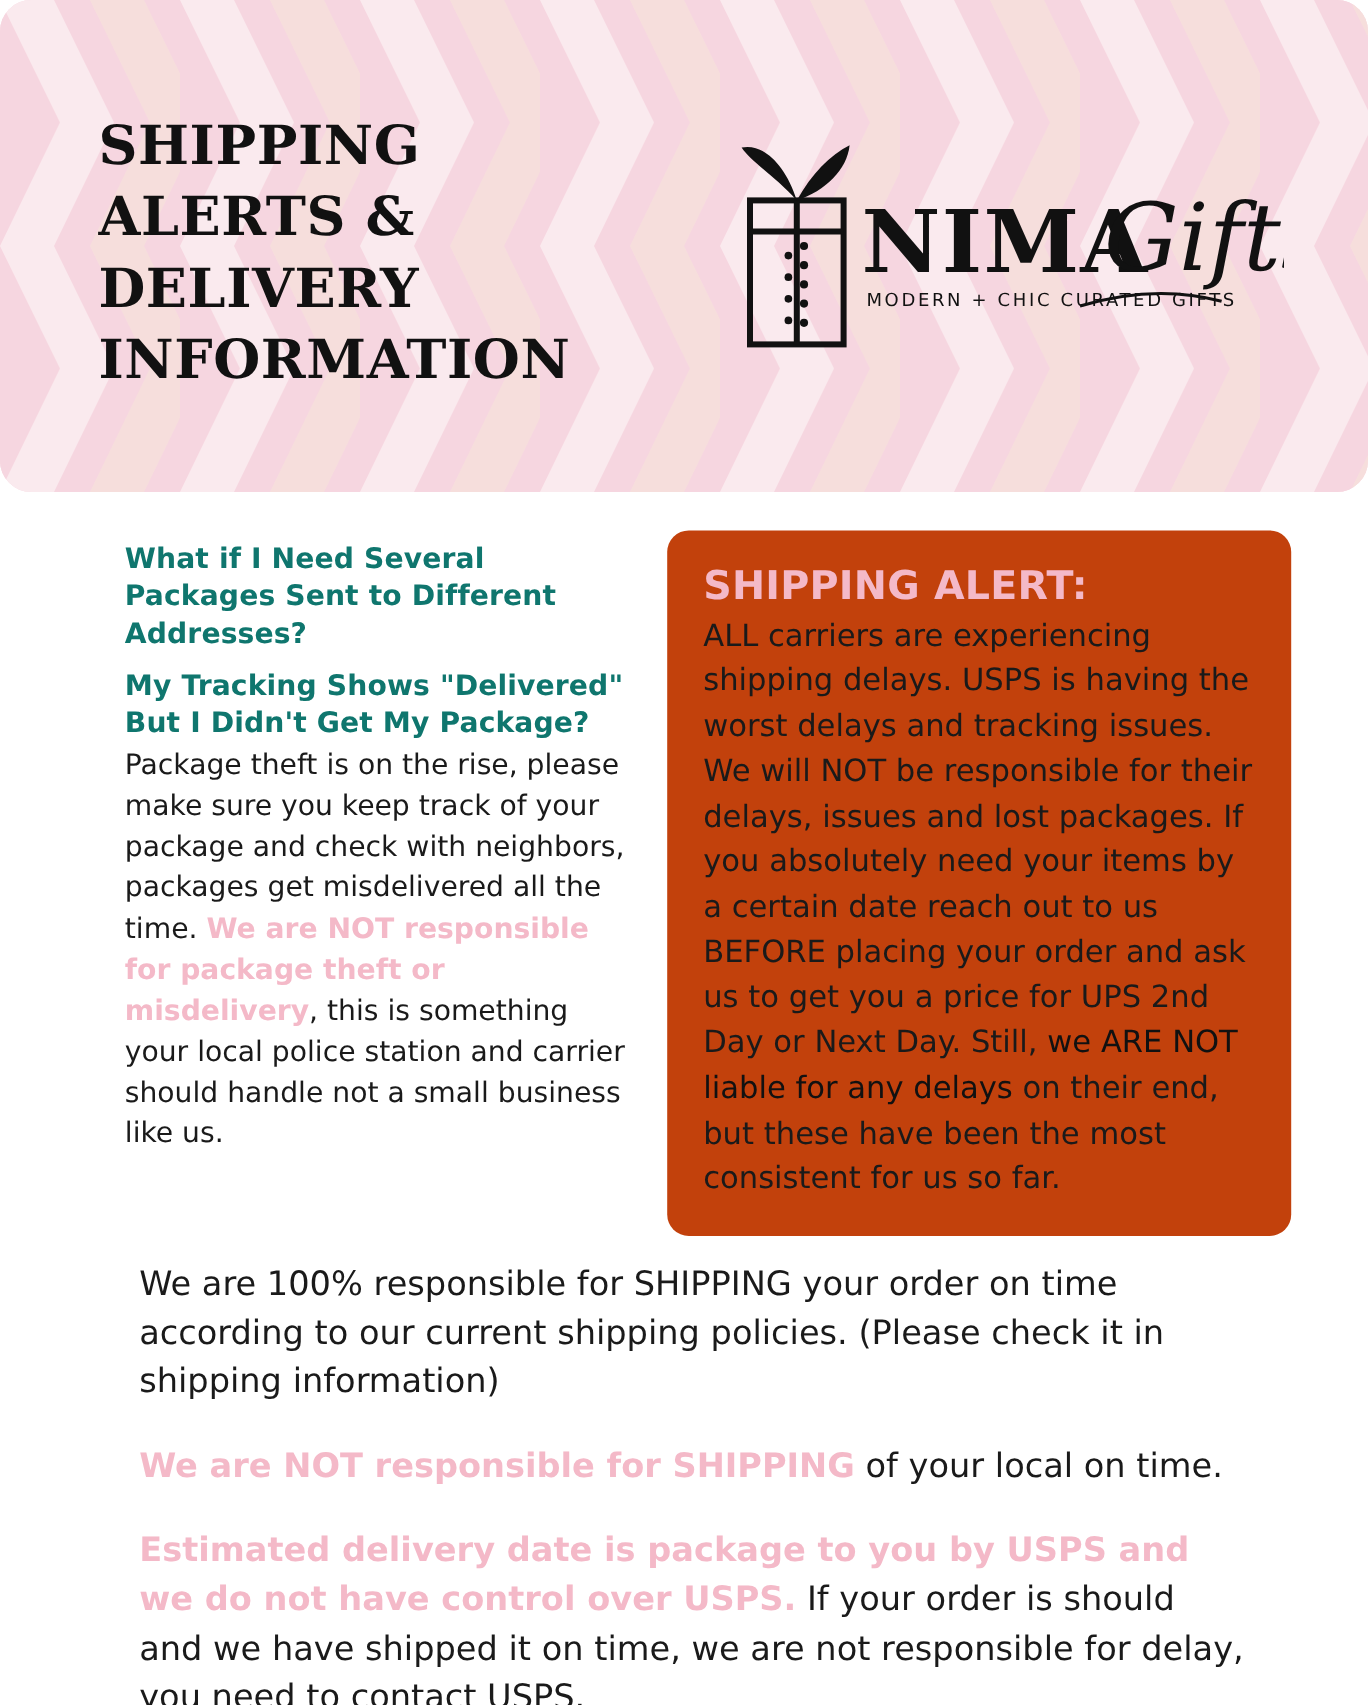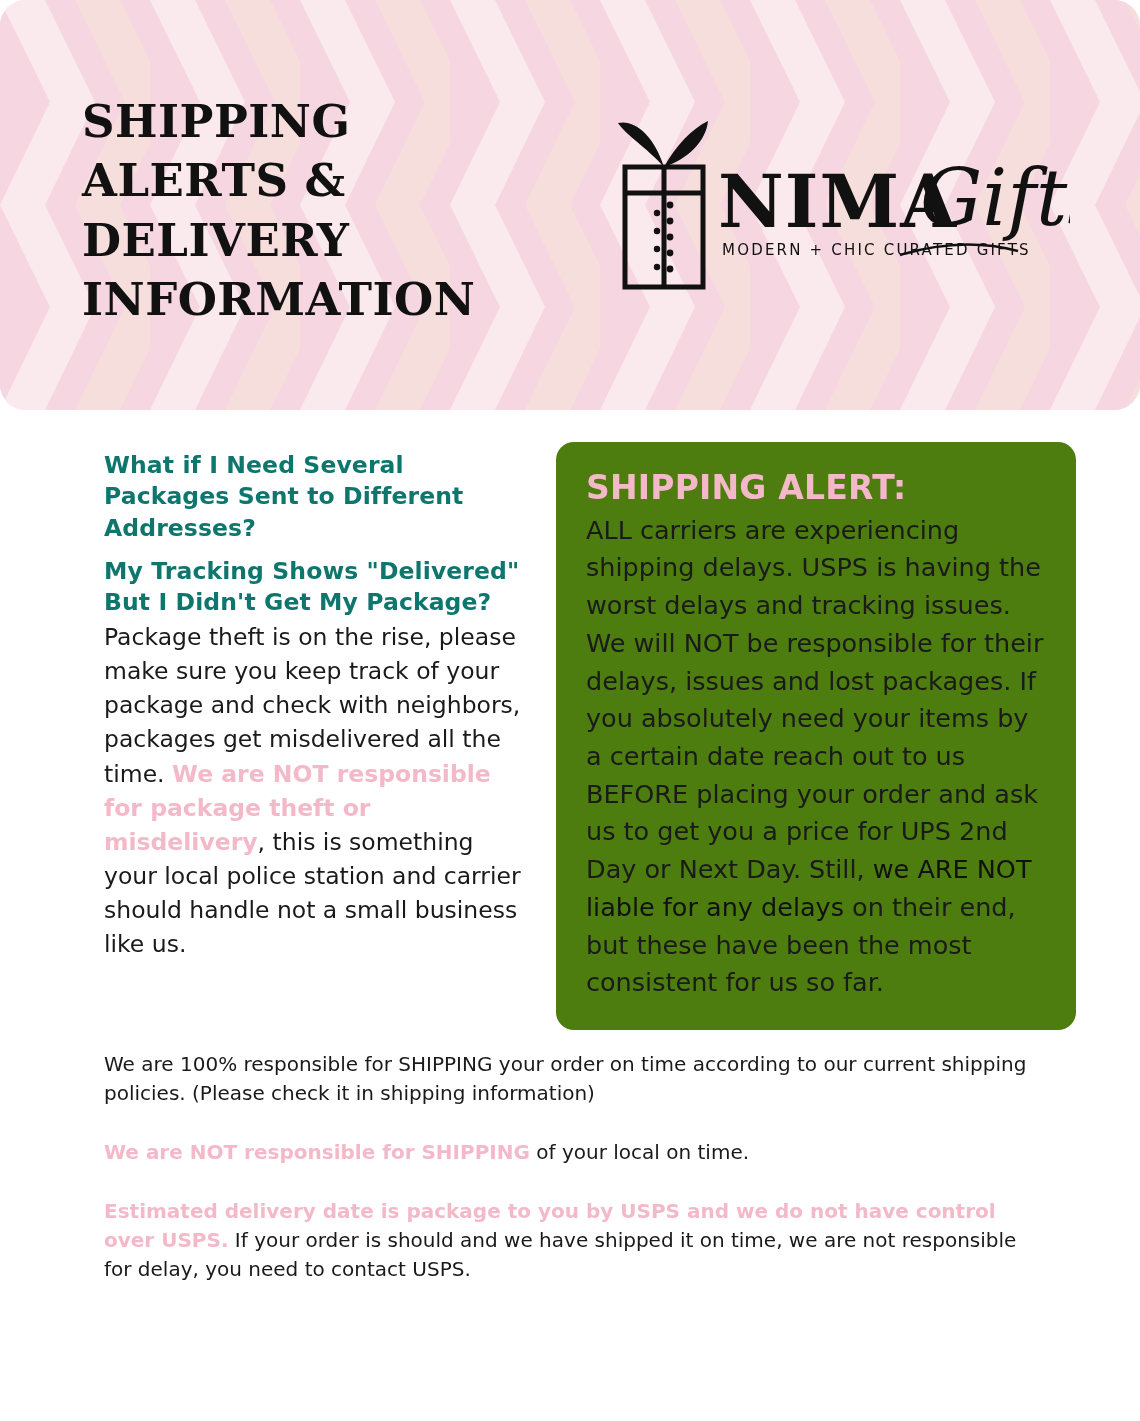--- a/index.html
+++ b/index.html
@@ -91,21 +91,21 @@
   }
 
   
   .alert-card {
     position: absolute;
     left: 556px;
     top: 32px;
     width: 520px;
     box-sizing: border-box;
     padding: 26px 30px 28px 30px;
-    background: #4d7c0f;
+    background: #c2410c;
     border-radius: 18px;
   }
   .alert-title {
     margin: 0 0 4px 0;
     font-size: 33px;
     line-height: 1.2;
     font-weight: bold;
     color: #f4b9c8;
     letter-spacing: 0.2px;
   }
@@ -125,22 +125,22 @@
     width: 935px;
   }
   .bottom h3 {
     margin: 0 0 1px 0;
     font-size: 23.5px;
     line-height: 1.4;
     font-weight: bold;
     color: #f4b9c8;
   }
   .bottom p {
-    margin: 0 0 30px 0;
-    font-size: 20px;
+    margin: 0 0 30px 12px;
+    font-size: 28px;
     line-height: 1.45;
     color: #1a1a1a;
   }
   .bottom p.last { margin-bottom: 0; }
 </style>
 </head>
 <body>
 
 <div class="banner">
   <svg class="banner-pattern" viewBox="0 0 1140 410" preserveAspectRatio="none">

